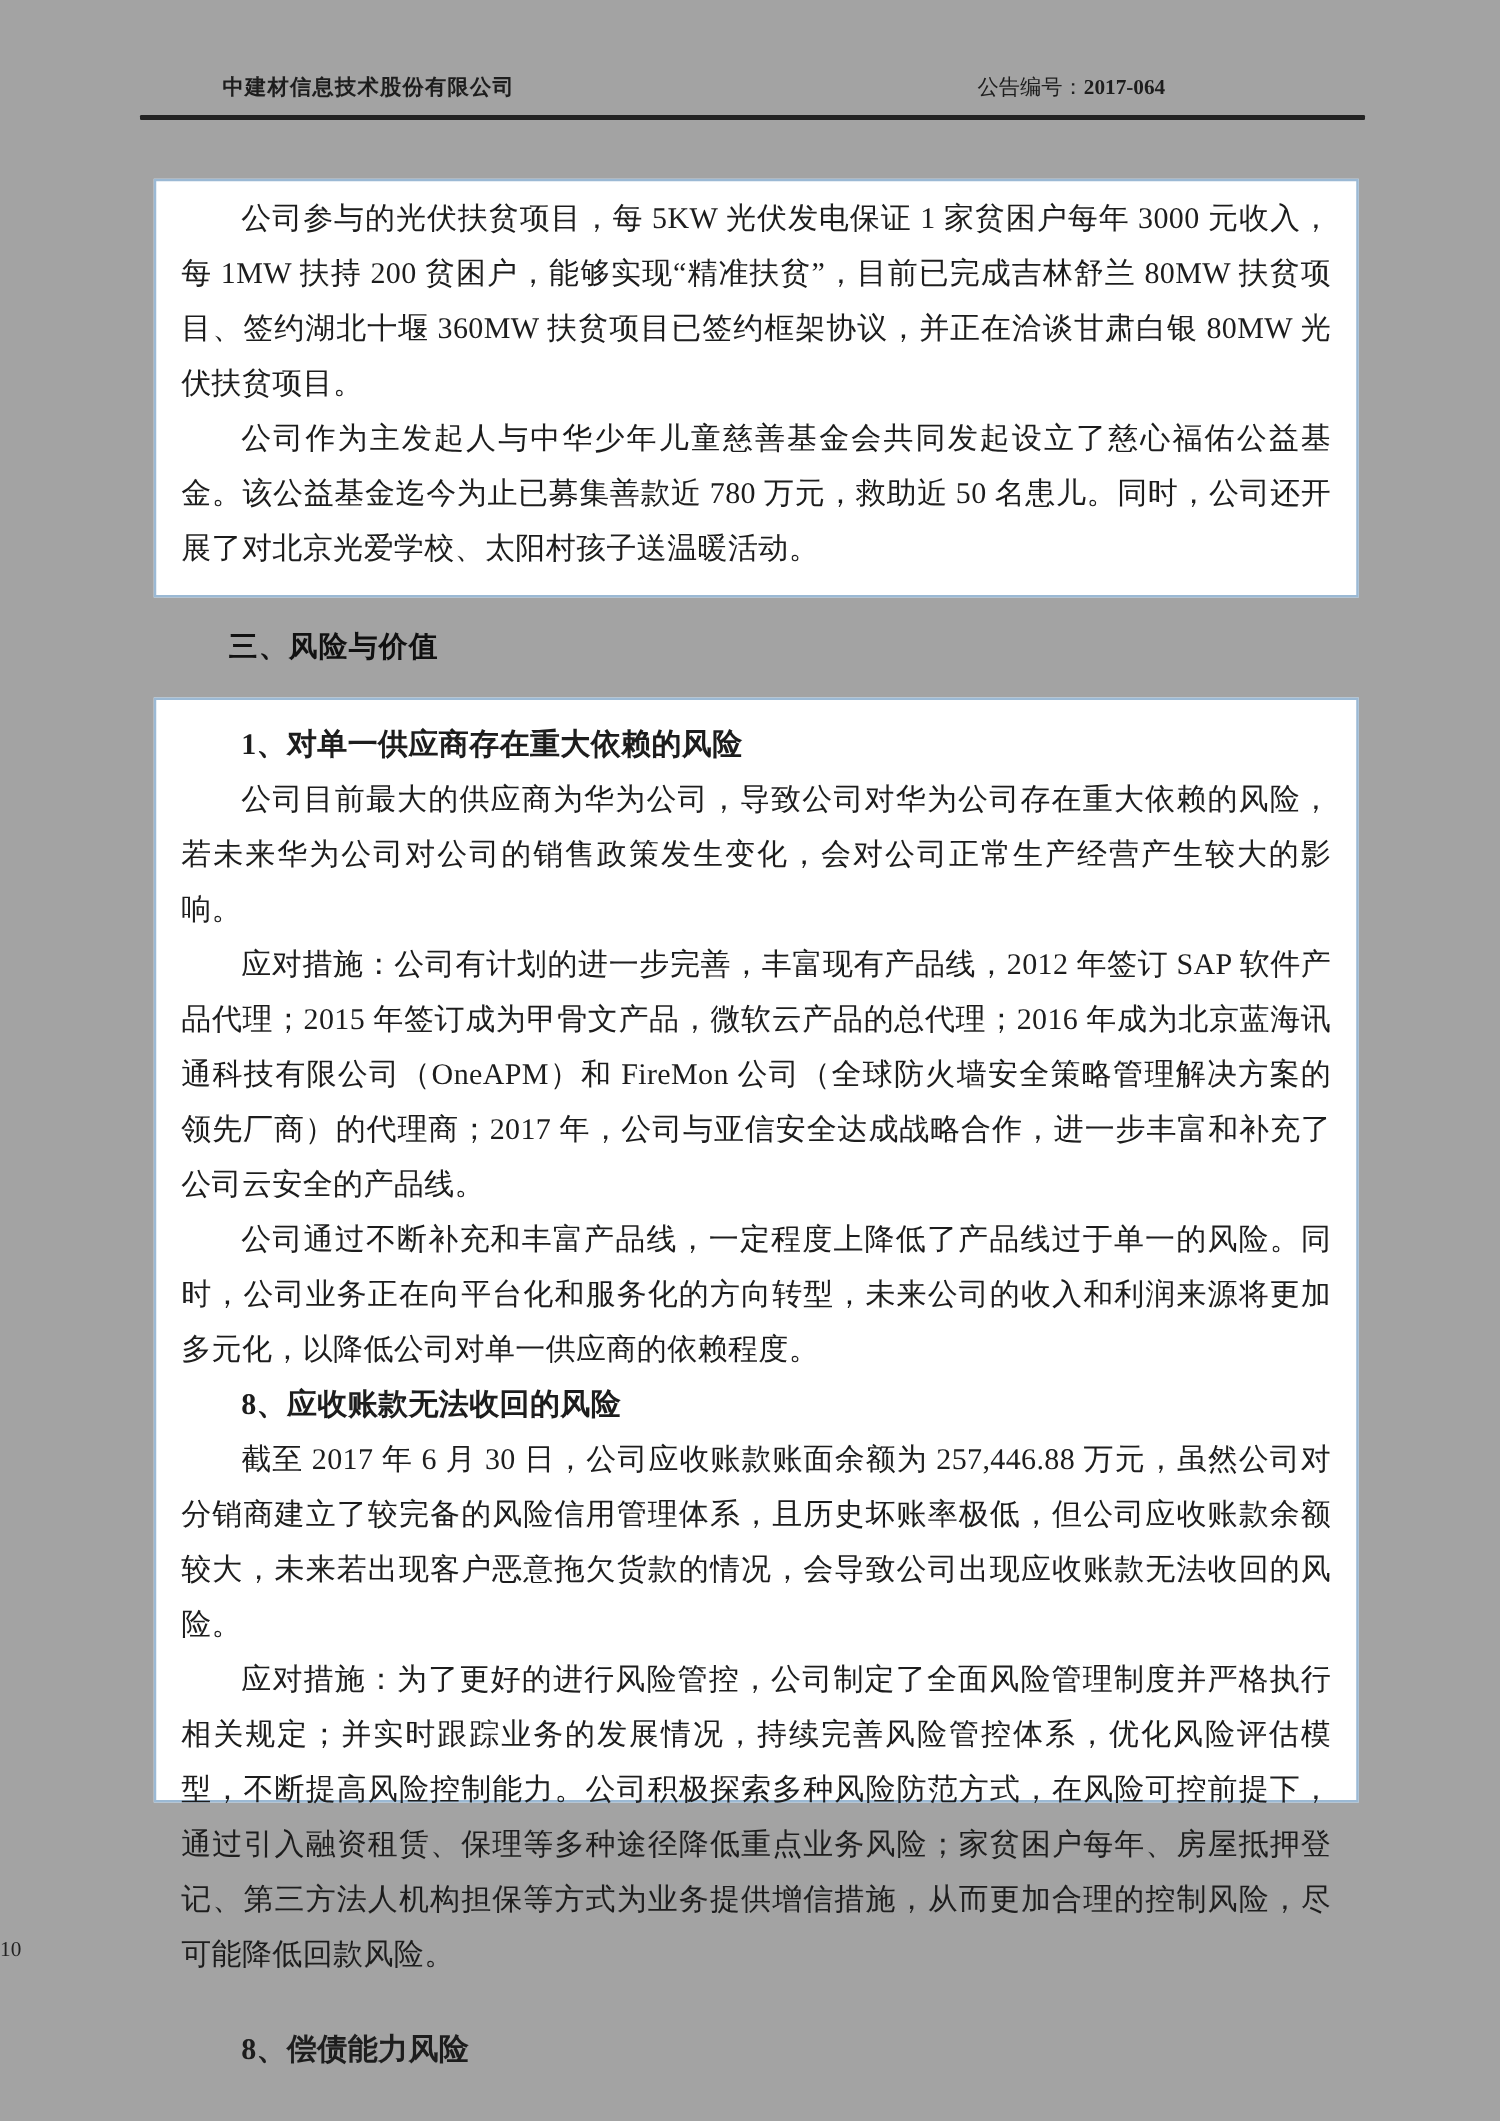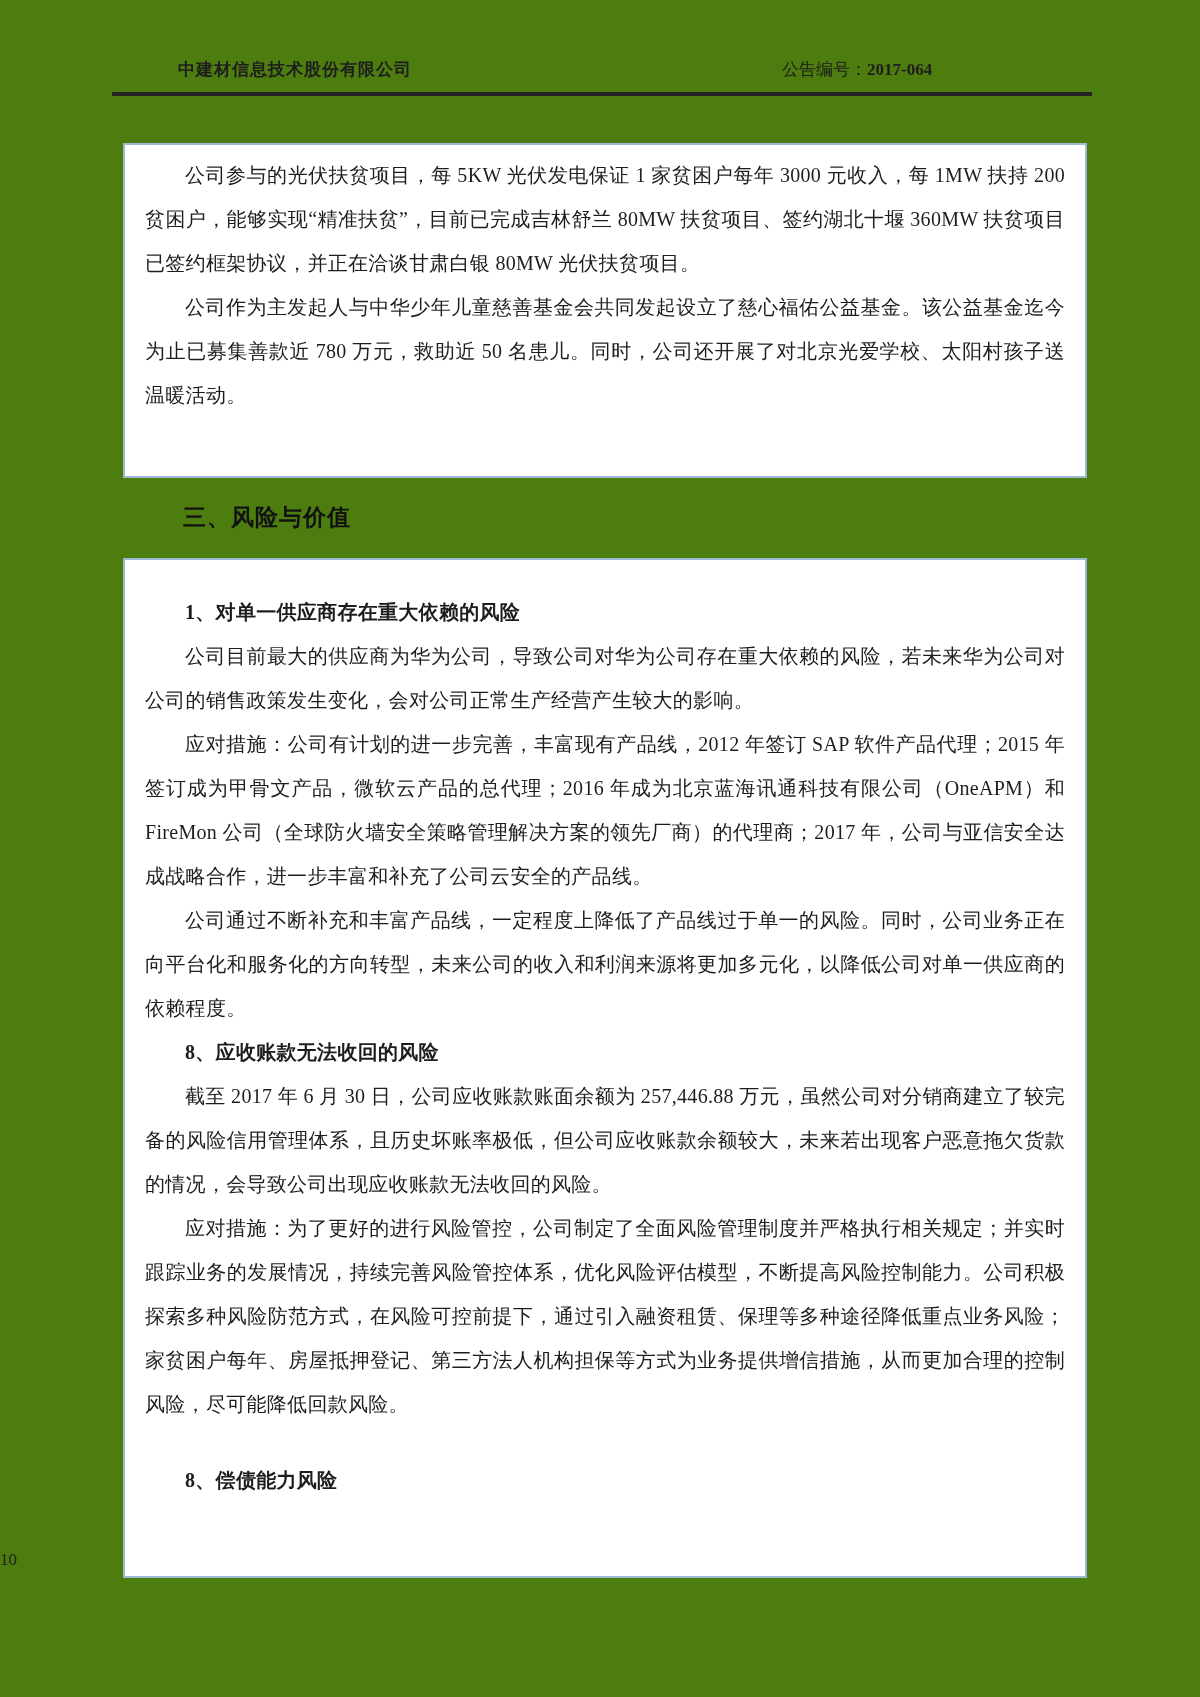--- a/index.html
+++ b/index.html
@@ -10,21 +10,21 @@
   body {
     width: 1200px;
     height: 1697px;
     font-family: "Liberation Serif", "DejaVu Serif", serif;
     color: #1d1d1d;
   }
   .page {
     position: relative;
     width: 1200px;
     height: 1697px;
-    background: #4d7c0f;
+    background: #a3a3a3;
     overflow: hidden;
   }
   
   .header-company {
     position: absolute;
     left: 178px;
     top: 58px;
     font-size: 17px;
     font-weight: 600;
     letter-spacing: 1px;
@@ -49,24 +49,24 @@
   .tbox {
     position: absolute;
     left: 123px;
     width: 964px;
     box-sizing: border-box;
     border: 2px solid #9bb9d4;
     background: #ffffff;
     padding: 8px 20px 0 20px;
   }
   .box1 { top: 143px; height: 335px; }
-  .box2 { top: 558px; height: 1020px; padding-top: 30px; }
+  .box2 { top: 558px; height: 884px; padding-top: 14px; }
   .tbox p {
     margin: 0;
-    font-size: 20px;
+    font-size: 24px;
     line-height: 44px;
     text-indent: 2em;
     text-align: justify;
     letter-spacing: 0.3px;
   }
   .tbox p.sub {
     font-weight: 700;
     text-align: left;
     font-family: "Liberation Serif", "DejaVu Serif", serif;
   }

